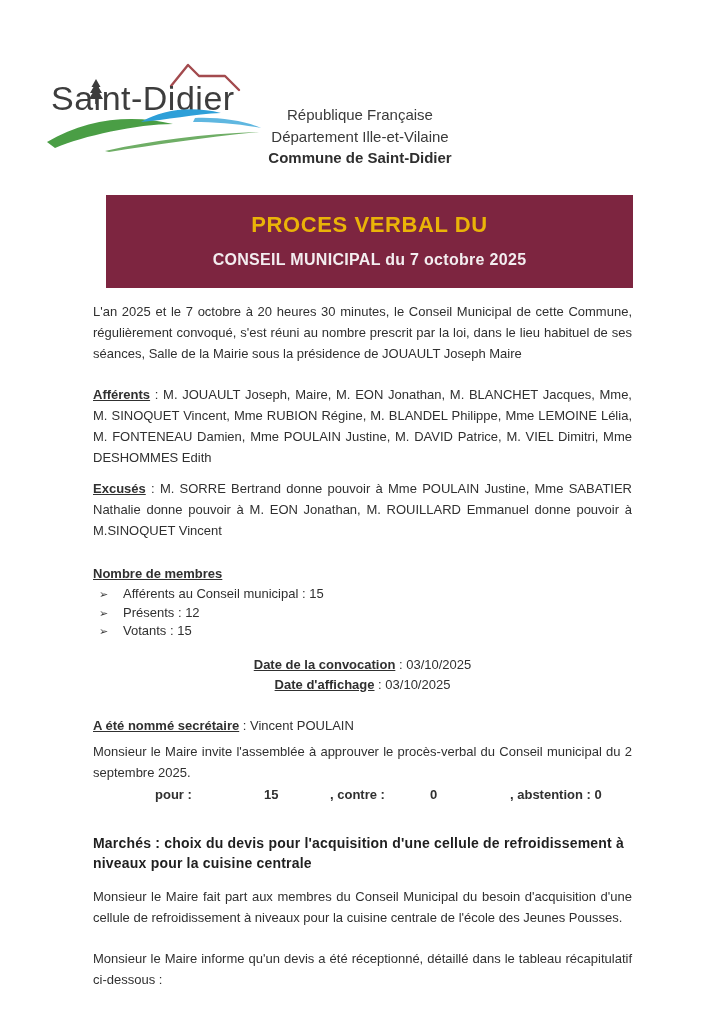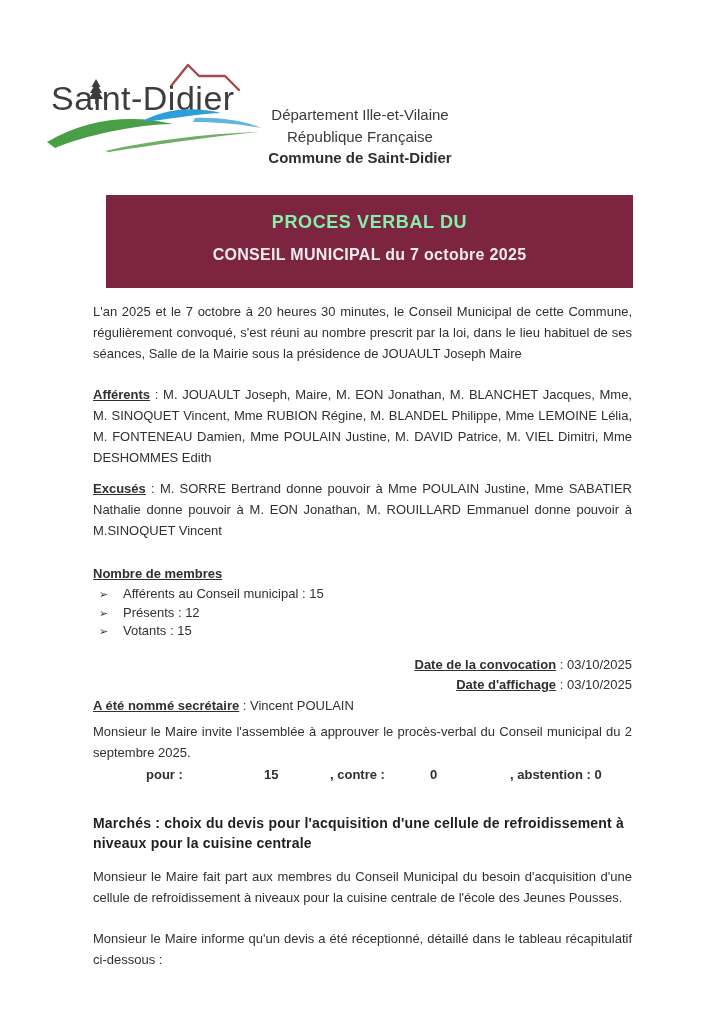--- a/index.html
+++ b/index.html
@@ -34,24 +34,24 @@
 
   
   .banner {
     position: absolute;
     left: 106px; top: 195px;
     width: 527px; height: 93px;
     text-align: center;
   }
   .banner-title {
     padding-top: 17px;
-    font-size: 18px;
+    font-size: 22px;
     font-weight: bold;
     letter-spacing: 0.6px;
-    color: #86efac;
+    color: #eab308;
   }
   .banner-subtitle {
     padding-top: 13px;
     font-size: 16px;
     font-weight: bold;
     letter-spacing: 0.3px;
     color: #f3edef;
   }
 
   
@@ -69,21 +69,21 @@
 
   .presents { margin-bottom: 10px; }
   .excuses  { margin-bottom: 23px; }
 
   .membres { margin-bottom: 14px; text-align: left; }
   .membres-title { font-weight: bold; text-decoration: underline; line-height: 19px; }
   .membres-list { list-style: none; margin-top: 2px; }
   .membres-list li { line-height: 17.5px; font-size: 13px; }
   .membres-list .bullet { display: inline-block; width: 30px; padding-left: 6px; font-size: 11px; color: #3a3a3a; }
 
-  .dates { margin-bottom: 0; text-align: right; line-height: 20px; }
+  .dates { margin-bottom: 20px; text-align: center; line-height: 20px; }
   .secretary { margin-bottom: 5px; text-align: left; }
 
   .section-heading {
     font-weight: bold;
     font-size: 14px;
     line-height: 20px;
     letter-spacing: 0.2px;
     color: #1f1f1f;
     text-align: left;
     margin-bottom: 13px;
@@ -92,21 +92,21 @@
 
   .vote-line {
     position: relative;
     height: 21px;
     font-weight: bold;
     margin-top: 1px;
     margin-bottom: 28px;
     text-align: left;
   }
   .vote-line span { position: absolute; white-space: nowrap; }
-  .vote-pour-label   { left: 53px; }
+  .vote-pour-label   { left: 62px; }
   .vote-pour-value   { left: 171px; }
   .vote-contre-label { left: 237px; }
   .vote-contre-value { left: 337px; }
   .vote-abst-label   { left: 417px; }
 </style>
 </head>
 <body>
 
 <div class="page">
 
@@ -119,22 +119,22 @@
     <path d="M51 27 L55.5 35 L53.5 35 L57 41 L54.5 41 L58 47 L49.5 47 L44 47 L47.5 41 L45 41 L48.5 35 L46.5 35 Z M50.2 47 L51.8 47 L51.8 52 L50.2 52 Z" fill="#3c3c3c"></path>
 
     <path d="M2 90 C 42 66, 88 62, 128 72 C 92 72, 38 84, 10 96 Z" fill="#4a9e45"></path>
     <path d="M60 99 C 110 88, 160 82, 214 80 C 160 85, 110 93, 64 100 Z" fill="#6fae66"></path>
 
     <path d="M96 70 C 118 57, 148 54, 176 61 C 150 62, 120 68, 96 70 Z" fill="#2d9fd8"></path>
     <path d="M150 66 C 175 65, 200 69, 216 76 C 195 72, 170 70, 148 70 Z" fill="#5fb7e0"></path>
   </svg>
 
   <div class="org-block">
+    <div>République Française</div>
     <div>Département Ille-et-Vilaine</div>
-    <div>République Française</div>
     <div class="bold">Commune de Saint-Didier</div>
   </div>
 
   <div class="banner" style="background:#7d2540;">
     <div class="banner-title">PROCES VERBAL DU</div>
     <div class="banner-subtitle">CONSEIL MUNICIPAL du 7 octobre 2025</div>
   </div>
 
   <div class="doc-body">
 

